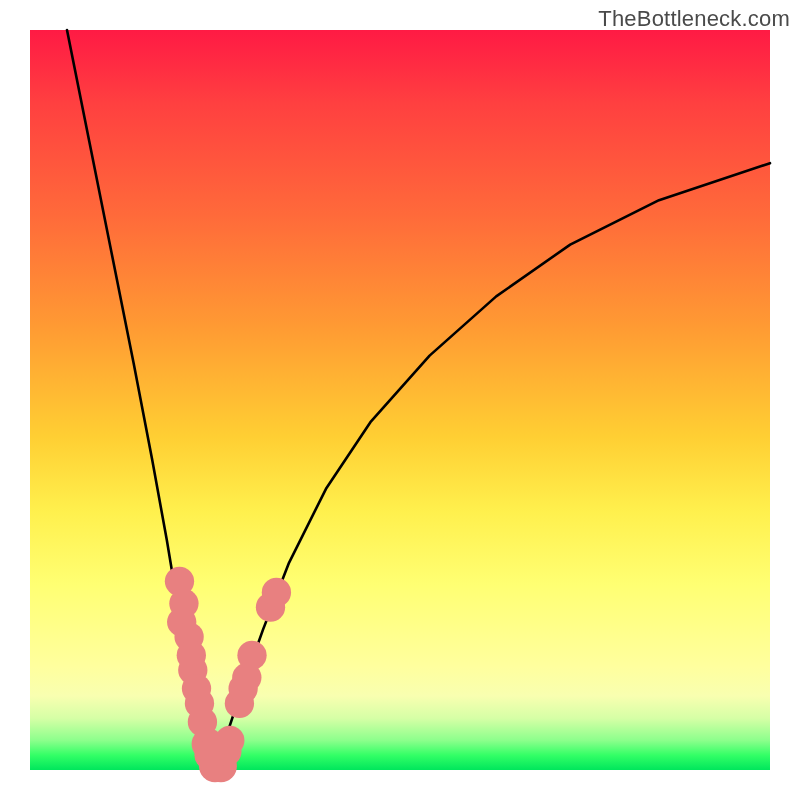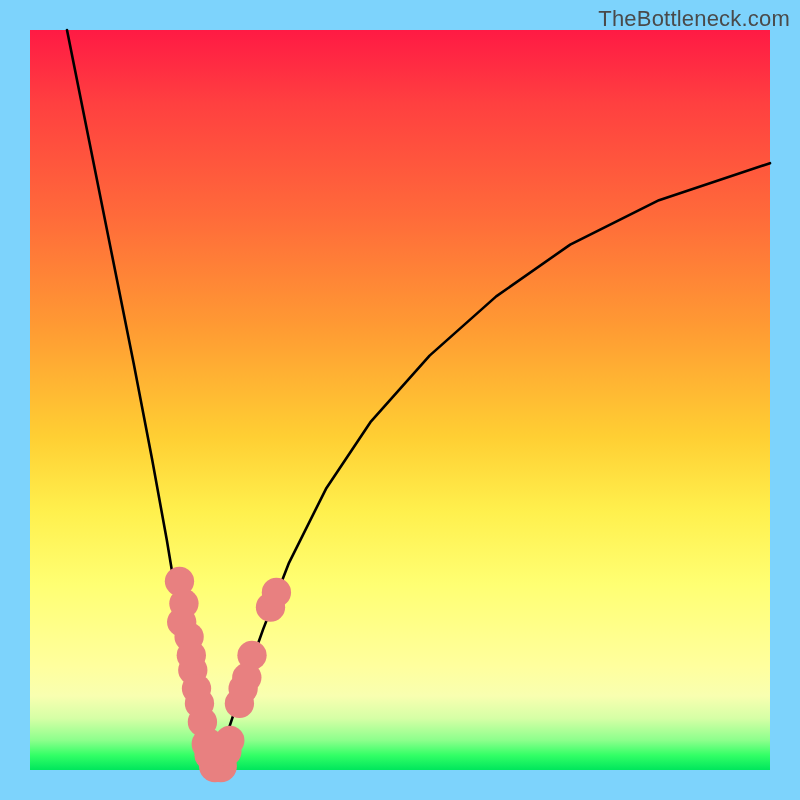--- a/index.html
+++ b/index.html
@@ -9,21 +9,21 @@
     height: 800px;
     overflow: hidden;
     background: #000;
     font-family: Arial, Helvetica, sans-serif;
   }
   .frame {
     position: absolute;
     left: 0; top: 0;
     width: 800px;
     height: 800px;
-    background: #7dd3fc;
+    background: #ffffff;
   }
   .plot {
     position: absolute;
     left: 30px;
     top: 30px;
     width: 740px;
     height: 740px;
     
     background: linear-gradient(to bottom,
       #ff1a44 0%,

